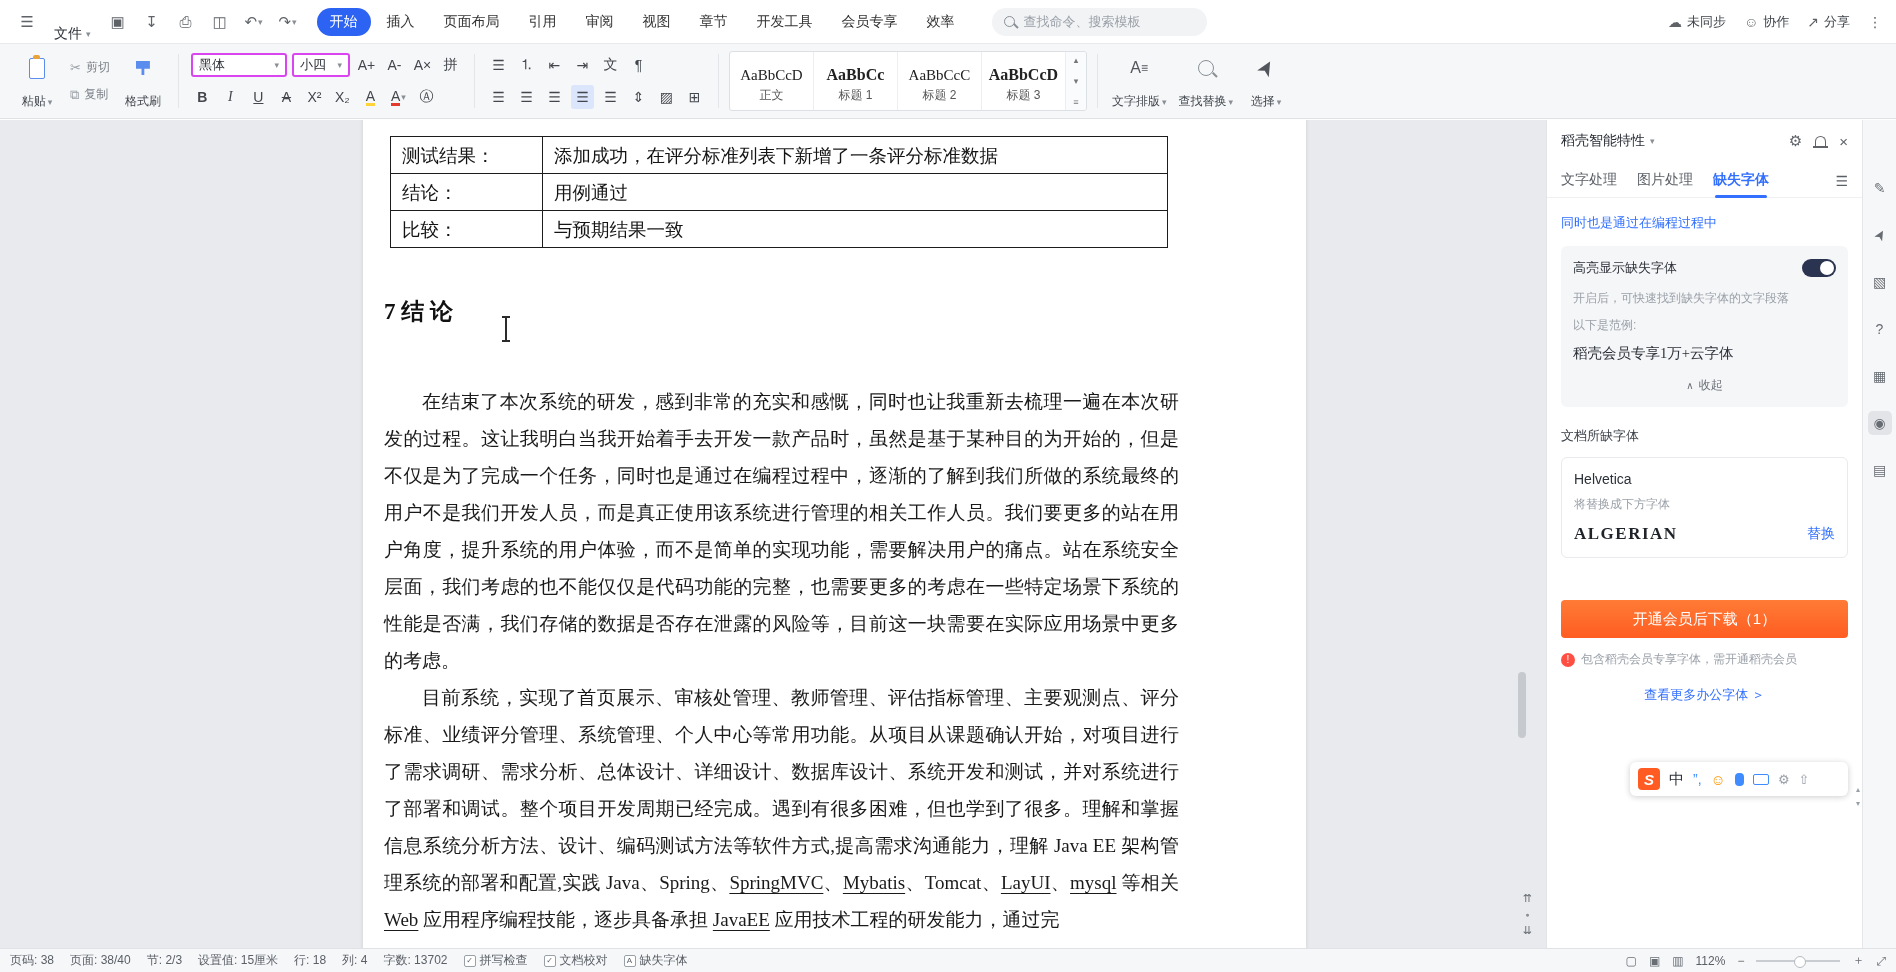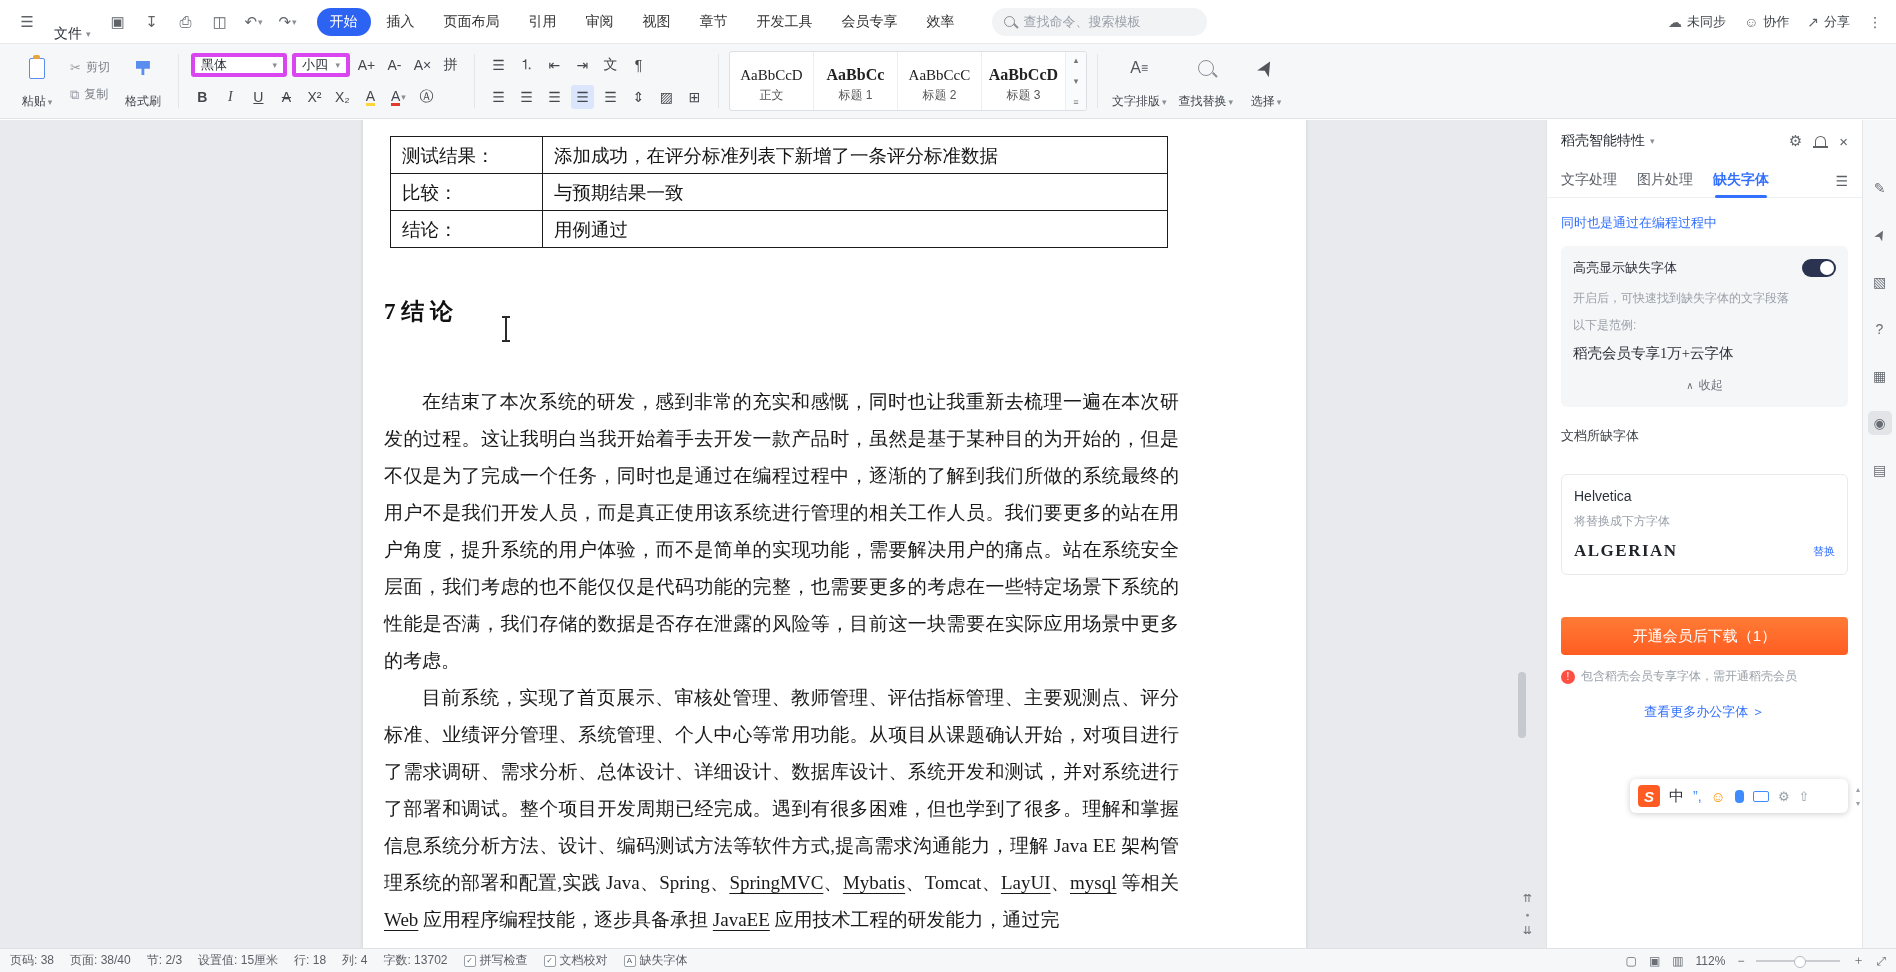--- a/index.html
+++ b/index.html
@@ -35,21 +35,21 @@
   .bigbtn { display:flex; flex-direction:column; align-items:center; justify-content:space-between;
     padding:3px 6px; min-width:54px; }
   .bigbtn .bicon { height:32px; display:flex; align-items:center; justify-content:center; font-size:21px; color:#52565c; }
   .bigbtn .blabel { font-size:12px; color:#41464d; display:flex; align-items:center; gap:2px; }
   .caret { font-size:9px; color:#8a8f96; }
   .smallcol { display:flex; flex-direction:column; justify-content:center; gap:10px; padding:0 6px; }
   .srow { display:flex; align-items:center; gap:5px; font-size:12px; color:#7d828a; }
   .srow .sic { font-size:13px; color:#9ba0a7; }
   .fgrp { display:flex; flex-direction:column; justify-content:space-between; padding:2px 4px; }
   .frow { display:flex; align-items:center; gap:5px; height:28px; }
-  .combo { background:#fff; border:4px solid #d946ef; border-radius:3px; height:24px; display:flex;
+  .combo { background:#fff; border:2px solid #d946ef; border-radius:3px; height:24px; display:flex;
     align-items:center; justify-content:space-between; padding:0 6px; font-size:13px; color:#2c3038; }
   .combo.font { width:96px; } .combo.size { width:58px; }
   .ticon { min-width:23px; height:24px; display:flex; align-items:center; justify-content:center;
     font-size:14px; color:#43474d; border-radius:3px; padding:0 2px; gap:1px; }
   .ticon.active { background:#dbe5fb; }
   .b { font-weight:bold; } .i { font-style:italic; font-family:"Liberation Serif",serif; }
   .ul { text-decoration:underline; } .st { text-decoration:line-through; }
   .fontcolor { border-bottom:3px solid #e23b2e; line-height:14px; }
   .hlpen { border-bottom:3px solid #ffd43b; line-height:14px; }
   .clipicon { width:16px; height:21px; border:1.8px solid #5b8def; border-radius:2px; position:relative; background:#fff; }
@@ -112,27 +112,27 @@
   .hl-label { font-size:13px; color:#2c3038; }
   .toggle { width:34px; height:18px; border-radius:10px; background:#2a3350; position:relative; flex:none; }
   .toggle::after { content:""; position:absolute; right:2px; top:2px; width:14px; height:14px; background:#fff; border-radius:50%; }
   .hl-desc { font-size:12px; color:#9aa0a8; margin-top:12px; line-height:1.5; }
   .hl-ex-label { font-size:12px; color:#9aa0a8; margin-top:10px; }
   .hl-ex { font-size:14.5px; color:#2c3038; margin-top:10px; font-family:"Liberation Serif",serif; }
   .collapse { display:flex; align-items:center; justify-content:center; gap:5px; color:#6a6f76;
     font-size:12px; margin-top:14px; }
   .collapse .chev { font-size:10px; }
   .sec-label { margin-top:20px; font-size:13px; color:#3d424a; }
-  .font-card { border:1px solid #e8eaed; border-radius:6px; padding:13px 12px; margin-top:29px; background:#fff; }
+  .font-card { border:1px solid #e8eaed; border-radius:6px; padding:13px 12px; margin-top:12px; background:#fff; }
   .fc-name { font-size:14px; color:#2c3038; }
   .fc-hint { font-size:12px; color:#9aa0a8; margin-top:9px; }
   .fc-row { display:flex; align-items:center; justify-content:space-between; margin-top:11px; }
   .fc-alg { font-family:"Liberation Serif",serif; font-weight:bold; font-size:17px; letter-spacing:1.5px;
     color:#1f232a; font-variant:small-caps; }
-  .fc-replace { color:#3370ff; font-size:11px; text-decoration:none;text-align:center; }
+  .fc-replace { color:#3370ff; font-size:14px; text-decoration:none;text-align:center; }
   .dl-btn { margin-top:42px; width:100%; height:38px; border:0; border-radius:4px;
     background:linear-gradient(180deg,#ff7b36,#ff5d21); color:#fff; font-size:15px; cursor:pointer; }
   .note { display:flex; align-items:center; gap:6px; margin-top:13px; font-size:12px; color:#9aa0a8; }
   .note-ic { width:14px; height:14px; border-radius:50%; background:#ff4f42; color:#fff; font-size:10px;
     display:flex; align-items:center; justify-content:center; flex:none; }
   .more-link { display:block; text-align:center; color:#3370ff; font-size:13px; margin-top:18px; text-decoration:none; }
   .sogou { margin-top:58px; margin-left:auto; width:218px; height:34px; background:#fff; border-radius:6px;
     box-shadow:0 1px 6px rgba(0,0,0,.2); display:flex; align-items:center; gap:9px; padding:0 8px; }
   .sg-logo { width:22px; height:22px; border-radius:4px; background:#ff5b22; color:#fff; font-weight:bold;
     font-style:italic; display:flex; align-items:center; justify-content:center; font-size:15px; flex:none; }
@@ -366,26 +366,26 @@
 
     <div class="doc-area">
       <div class="page">
         <table class="dtable">
           <tbody>
               <tr>
             <td class="c1">测试结果：</td>
             <td class="c2">添加成功，在评分标准列表下新增了一条评分标准数据</td>
           </tr>
           <tr>
+            <td class="c1">结论：</td>
+            <td class="c2">用例通过</td>
+          </tr>
+          <tr>
             <td class="c1">比较：</td>
             <td class="c2">与预期结果一致</td>
-          </tr>
-          <tr>
-            <td class="c1">结论：</td>
-            <td class="c2">用例通过</td>
           </tr>
         </tbody>
           </table>
         <h2 class="heading">7 结 论</h2>
         <span class="ibeam"></span>
         <div class="paras">
           <p>在结束了本次系统的研发，感到非常的充实和感慨，同时也让我重新去梳理一遍在本次研发的过程。这让我明白当我开始着手去开发一款产品时，虽然是基于某种目的为开始的，但是不仅是为了完成一个任务，同时也是通过在编程过程中，逐渐的了解到我们所做的系统最终的用户不是我们开发人员，而是真正使用该系统进行管理的相关工作人员。我们要更多的站在用户角度，提升系统的用户体验，而不是简单的实现功能，需要解决用户的痛点。站在系统安全层面，我们考虑的也不能仅仅是代码功能的完整，也需要更多的考虑在一些特定场景下系统的性能是否满，我们存储的数据是否存在泄露的风险等，目前这一块需要在实际应用场景中更多的考虑。</p>
           <p><span>目前系统，实现了首页展示、审核处管理、教师管理、评估指标管理、主要观测点、评分标准、业绩评分管理、系统管理、个人中心等常用功能。从项目从课题确认开始，对项目进行了需求调研、需求分析、总体设计、详细设计、数据库设计、系统开发和测试，并对系统进行了部署和调试。整个项目开发周期已经完成。遇到有很多困难，但也学到了很多。理解和掌握信息系统分析方法、设计、编码测试方法等软件方式,提高需求沟通能力，理解 Java EE 架构管理系统的部署和配置,实践 Java、Spring、</span><span class="u">SpringMVC</span><span>、</span><span class="u">Mybatis</span><span>、Tomcat、</span><span class="u">LayUI</span><span>、</span><span class="u">mysql</span><span> 等相关 </span><span class="u">Web</span><span> 应用程序编程技能，逐步具备承担 </span><span class="u">JavaEE</span><span> 应用技术工程的研发能力，通过完</span></p>
         </div>
       </div>

